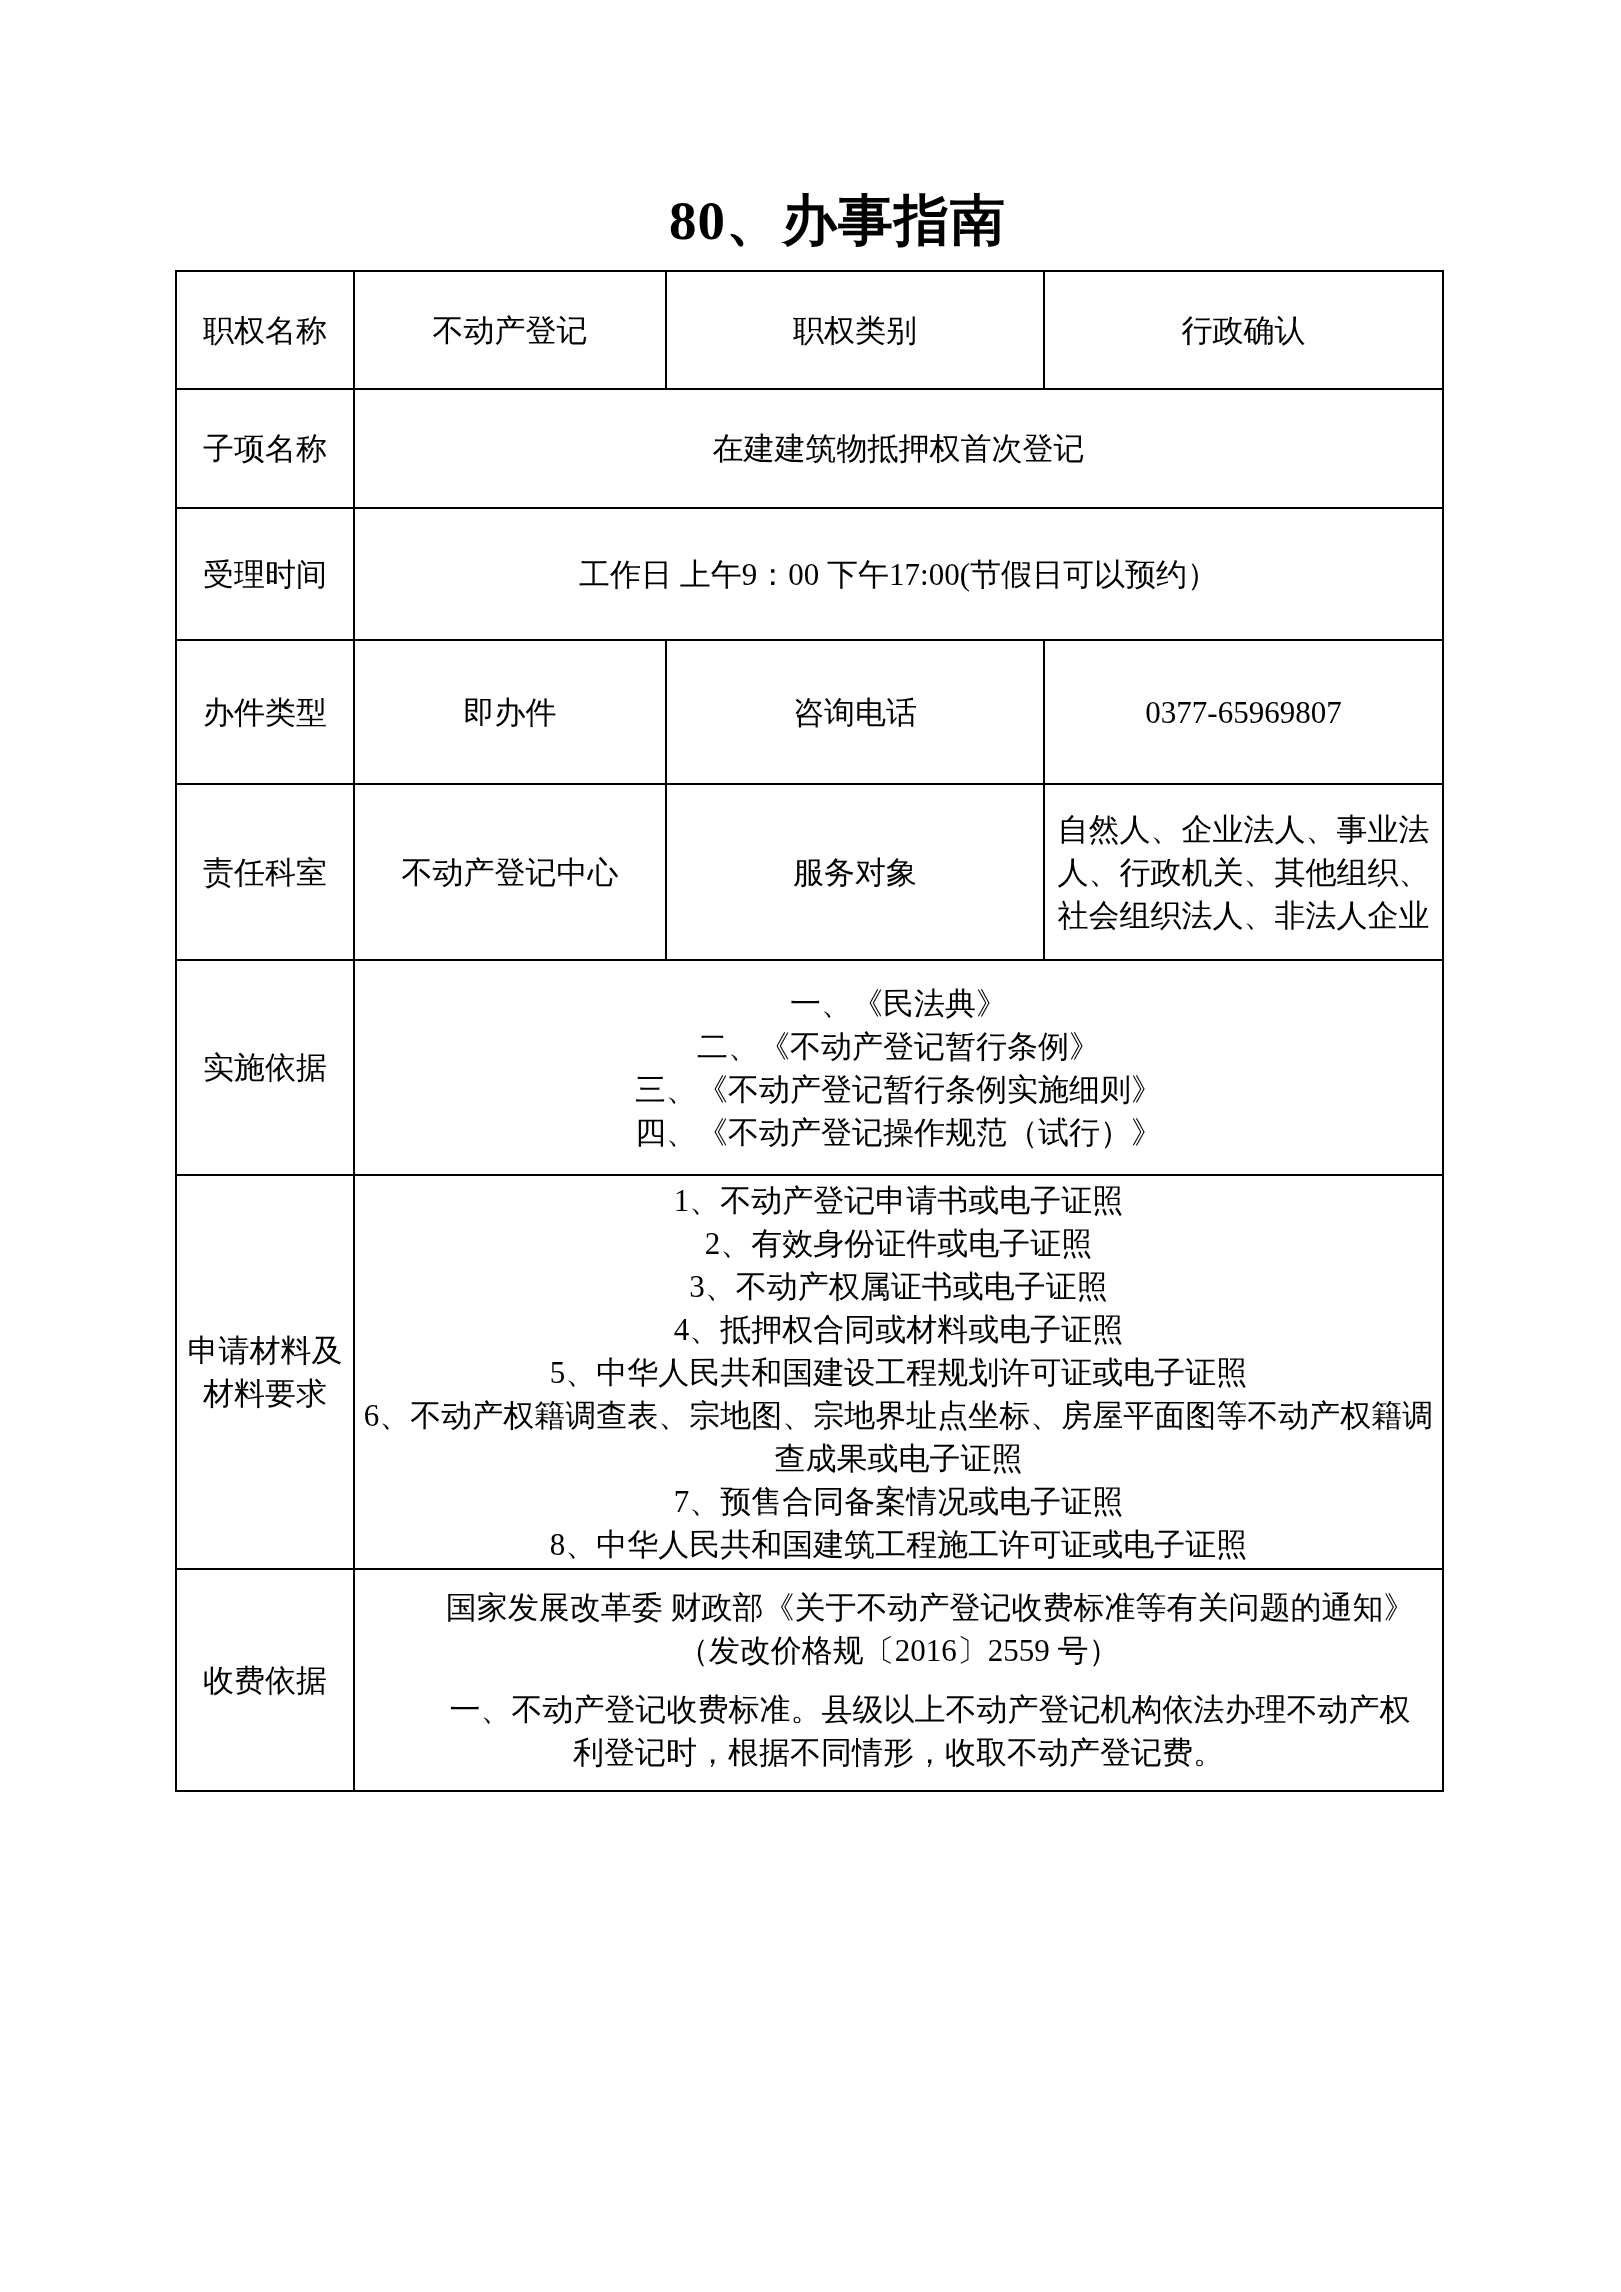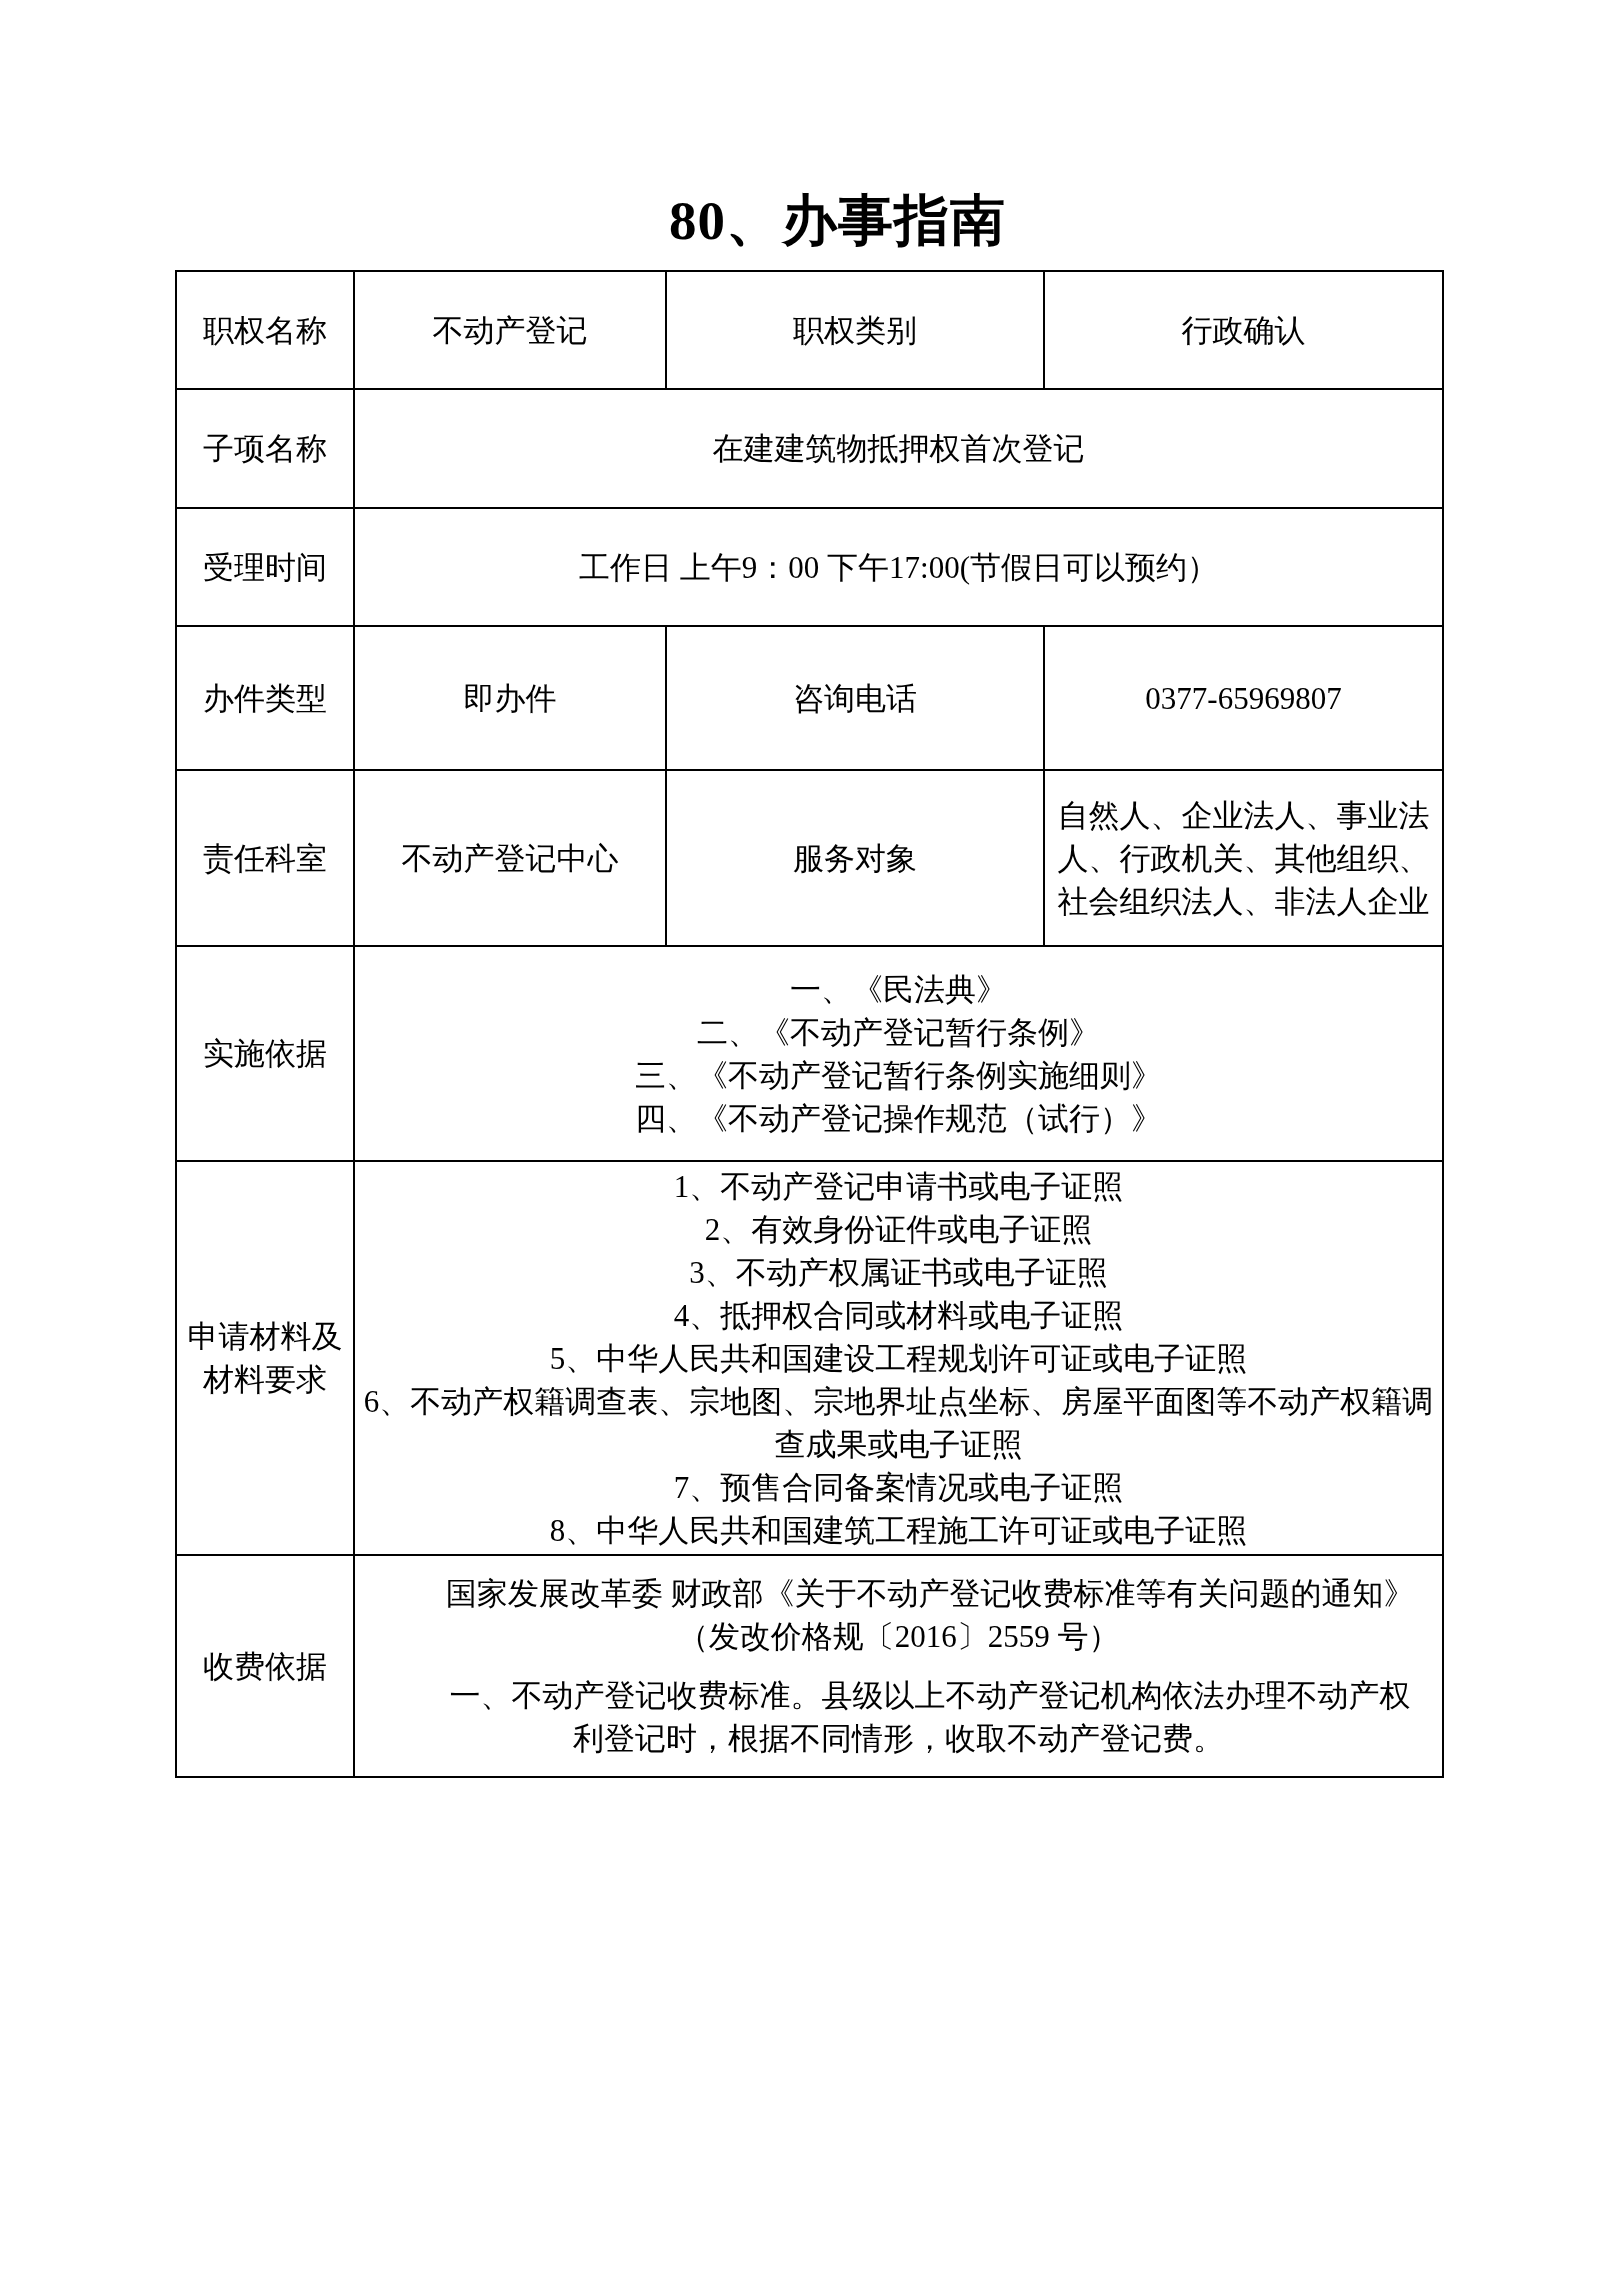--- a/index.html
+++ b/index.html
@@ -100,21 +100,21 @@
       <td>职权类别</td>
       <td>行政确认</td>
     </tr>
 
     <tr style="height:119px">
       <td class="label-cell">子项名称</td>
       <td colspan="3">在建建筑物抵押权首次登记</td>
     </tr>
 
 
-    <tr style="height:118px">
+    <tr style="height:132px">
       <td class="label-cell">受理时间</td>
       <td colspan="3">工作日 上午9：00 下午17:00(节假日可以预约）</td>
     </tr>
 
 
     <tr style="height:144px">
       <td class="label-cell">办件类型</td>
       <td>即办件</td>
       <td>咨询电话</td>
       <td>0377-65969807</td>

